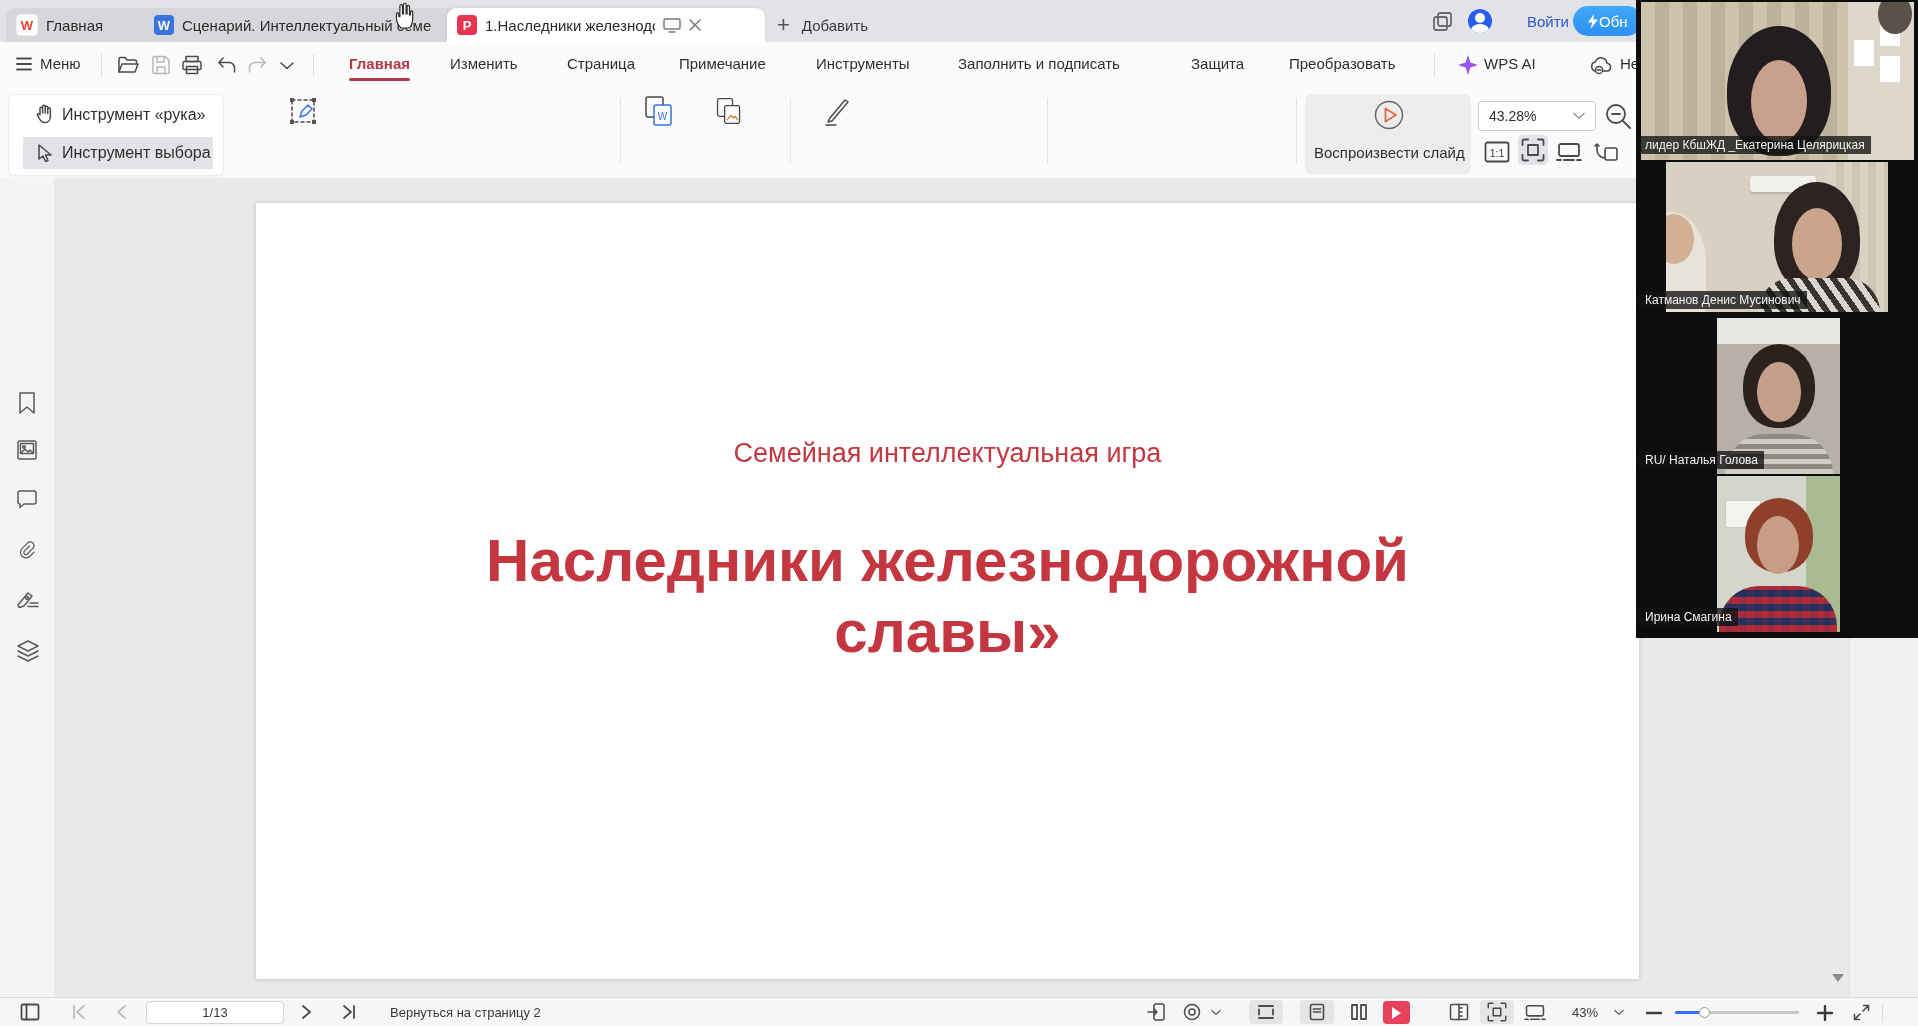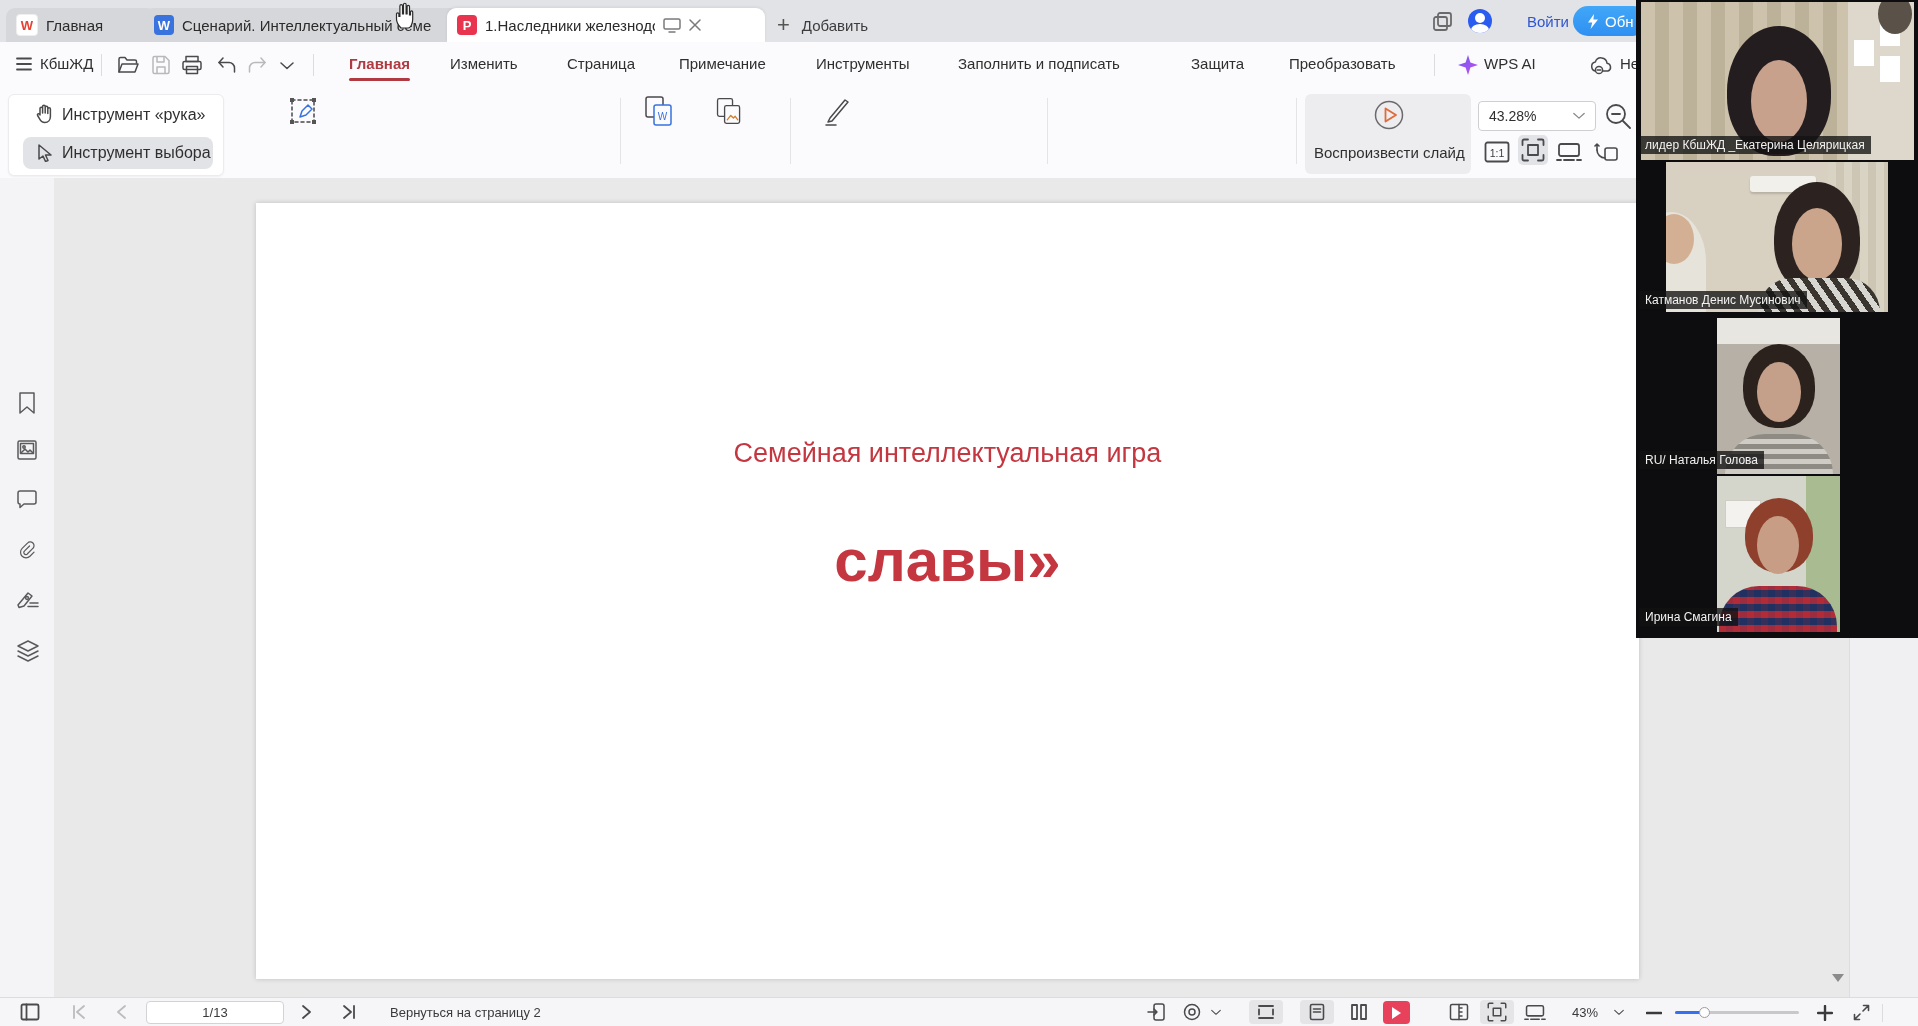--- a/index.html
+++ b/index.html
@@ -19,37 +19,37 @@
        font-weight:bold;font-size:13px;color:#fff;flex:0 0 auto;}
   .tab-title{overflow:hidden;white-space:nowrap;}
   .newtab{position:absolute;top:8px;height:34px;display:flex;align-items:center;gap:12px;
        font-size:15px;color:#3c3c3e;}
   .plusglyph{font-size:22px;color:#555;line-height:1;}
   .signin{position:absolute;display:flex;align-items:center;gap:8px;font-size:15px;color:#2f56cf;}
   .avatar{width:24px;height:24px;border-radius:50%;background:#2b5cf0;position:relative;overflow:hidden;}
   .avatar:before{content:"";position:absolute;left:7px;top:4px;width:10px;height:10px;border-radius:50%;background:#fff;}
   .avatar:after{content:"";position:absolute;left:3px;top:15px;width:18px;height:12px;border-radius:50%;background:#fff;}
   .upgrade{position:absolute;height:30px;border-radius:15px;background:linear-gradient(180deg,#41a7f8,#2e90f2);
-       color:#fff;display:flex;align-items:center;gap:6px;padding:0 14px;font-size:15px;}
+       color:#fff;display:flex;align-items:center;gap:0;padding:0 14px;font-size:15px;}
 
   
   .menubar{position:absolute;left:0;top:42px;width:1918px;height:46px;background:#fbfbfd;}
   .mi{position:absolute;top:13px;font-size:15px;color:#2f2f2f;white-space:nowrap;}
   .mi.active{color:#b03a42;font-weight:bold;}
   .mi.active:after{content:"";position:absolute;left:0;right:0;bottom:-9px;height:3px;background:#b03a42;border-radius:2px;}
   .vline{position:absolute;width:1px;background:#dcdcde;}
 
   
   .toolbar{position:absolute;left:0;top:88px;width:1918px;height:90px;background:#fbfbfd;
        border-bottom:1px solid #e0e0e3;}
   .tl{position:absolute;font-size:16px;color:#2f2f2f;white-space:nowrap;}
   .tooldiv{position:absolute;top:10px;height:66px;width:1px;background:#e4e4e7;}
   .toolcard{position:absolute;left:8px;top:6px;width:214px;height:80px;background:#fff;
        border:1px solid #ececef;border-radius:6px;box-shadow:0 1px 2px rgba(0,0,0,.05);}
-  .selpill{position:absolute;left:14px;top:42px;width:190px;height:32px;background:#e2e3e6;border-radius:8px;}
+  .selpill{position:absolute;left:14px;top:42px;width:190px;height:32px;background:#e2e3e6;border-radius:0;}
   .playcard{position:absolute;left:1305px;top:6px;width:166px;height:80px;background:#ededef;border-radius:6px;}
   .zoombox{position:absolute;left:1478px;top:13px;width:118px;height:30px;background:#fff;
        border:1px solid #cfcfd2;border-radius:4px;display:flex;align-items:center;
        justify-content:space-between;padding:0 10px;font-size:14px;box-sizing:border-box;}
   .viewbtn{position:absolute;width:30px;height:30px;border-radius:5px;display:flex;align-items:center;justify-content:center;}
   .viewbtn.on{background:#e2e3e6;}
   .bolt{position:absolute;}
 
   
   .sidebar{position:absolute;left:0;top:178px;width:54px;height:819px;background:#f4f4f6;border-right:1px solid #e8e8ea;}
@@ -139,21 +139,21 @@
     <span>Обн</span>
   </div>
 </div>
 
 <div class="menubar">
   <svg class="abs" style="left:16px;top:15px;" width="16" height="14" viewBox="0 0 16 14">
       <g class="icon-stroke" style="stroke-width:1.8;">
         <path d="M1 1.5h14M1 7h14M1 12.5h14"></path>
       </g>
     </svg>
-  <span class="mi" style="left:40px;">КбшЖД</span>
+  <span class="mi" style="left:40px;">Меню</span>
   <div class="vline" style="left:101px;top:12px;height:22px;"></div>
   <svg class="abs" style="left:117px;top:13px;" width="22" height="20" viewBox="0 0 22 20">
       <g class="icon-stroke">
         <path d="M2 17V4a1.5 1.5 0 011.5-1.5H8l2 2.5h8A1.5 1.5 0 0119.5 6.5V8"></path>
         <path d="M2 17l3-8h16l-3 8z"></path>
       </g>
     </svg>
   <svg class="abs" style="left:151px;top:13px;" width="20" height="20" viewBox="0 0 20 20">
       <g class="icon-stroke" style="stroke:#b9b9bb;">
         <path d="M2 3a1.5 1.5 0 011.5-1.5H14l4 4V17A1.5 1.5 0 0116.5 18.5h-13A1.5 1.5 0 012 17z"></path>
@@ -466,20 +466,21 @@
         <path d="M2 12l10 5 10-5"></path>
         <path d="M2 17l10 5 10-5"></path>
       </g>
     </svg>
 </div>
 
 <div class="docarea">
   <div class="page">
     <div class="slide-sub">Семейная интеллектуальная игра</div>
     <div class="slide-title">
+      <div>Наследники железнодорожной</div>
       <div>славы»</div>
     </div>
   </div>
 </div>
 
 <div class="rightstrip"></div>
 <div class="scrolldown"></div>
 
 <div class="statusbar">
   <svg class="sb" style="left:20px;top:5px;" width="20" height="18" viewBox="0 0 20 18">

